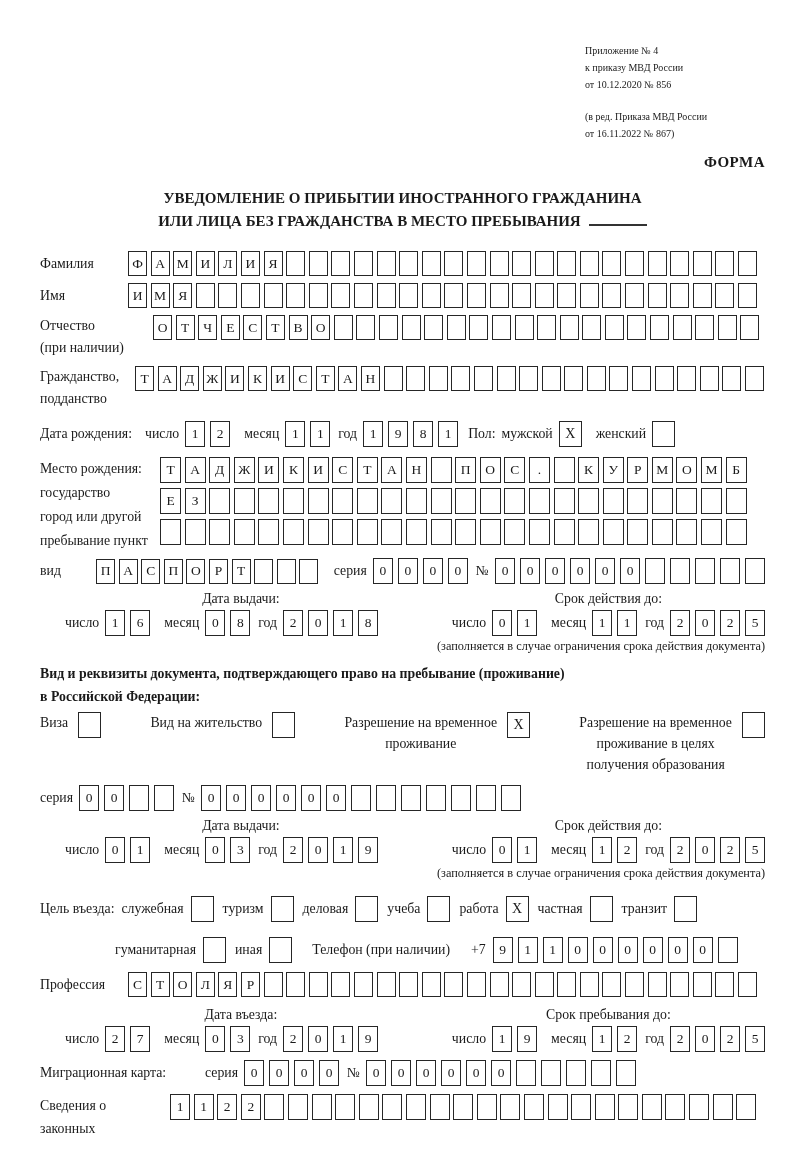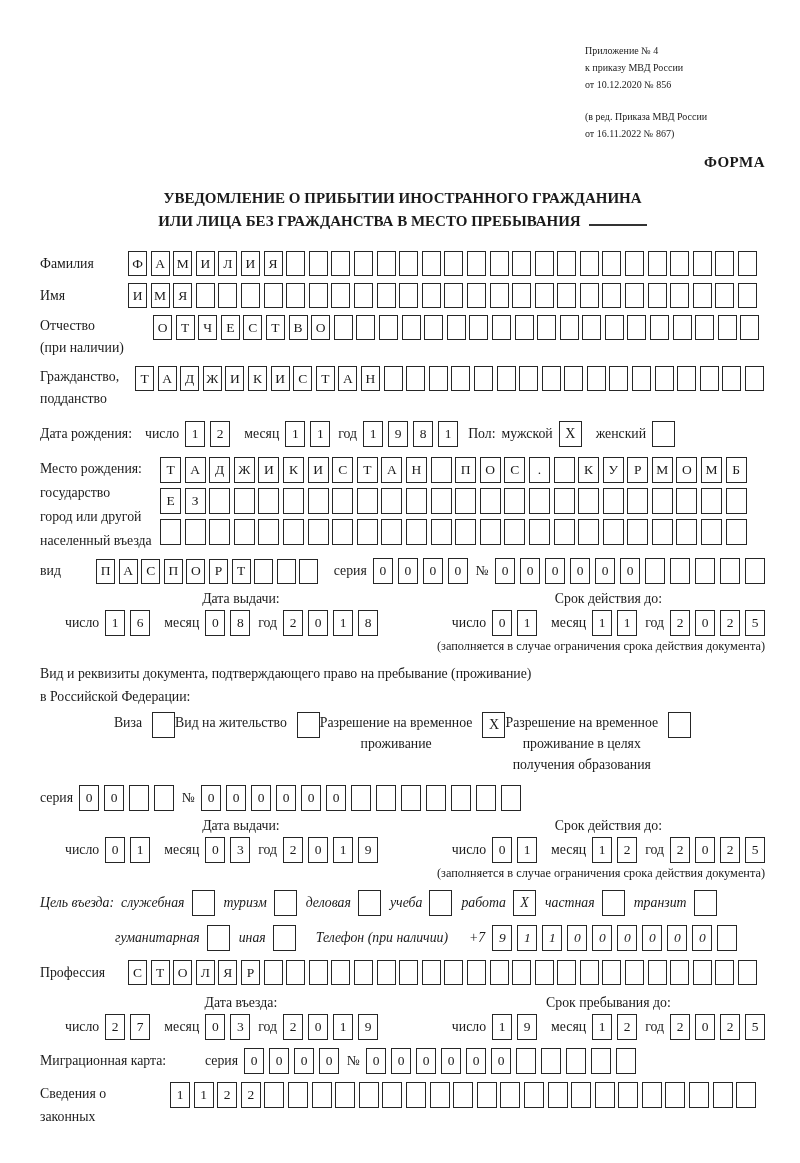--- a/index.html
+++ b/index.html
@@ -48,26 +48,26 @@
   .date-pair { display:flex; margin-top:6px; font-size:13.8px; }
   .dgroup { display:flex; flex-direction:column; }
   .dg-left { margin-left:25px; width:385px; }
   .dg-right { margin-left:35px; flex:1; }
   .dheading { text-align:center; font-size:13.8px; line-height:17px; }
   .drow { display:flex; align-items:center; margin-top:3px; }
   .dlabel { margin-right:6px; }
   .dsp { width:14px; }
   .small-note { font-size:12.3px; text-align:right; margin-top:3px; }
 
-  .intro { font-size:13.8px; line-height:23px; margin-top:8px; }
-  .opts { display:flex; align-items:flex-start; justify-content:center; margin-top:4px; font-size:13.8px; }
+  .intro { font-size:13.8px; line-height:23px; margin-top:8px;font-weight:bold; }
+  .opts { display:flex; align-items:flex-start; justify-content:space-between; margin-top:4px; font-size:13.8px; }
   .opt { display:flex; align-items:flex-start; gap:10px; }
   .opt .olines { line-height:21px; }
   .opt .center { text-align:center; } .ml8 { margin-left:8px; }
-  .purpose-row { display:flex; align-items:center; margin-top:9px; font-size:13.8px; flex-wrap:nowrap;font-style:italic; }
+  .purpose-row { display:flex; align-items:center; margin-top:15px; font-size:13.8px; flex-wrap:nowrap; }
   .purpose-row > span.t { margin:0 7px 0 9px; }
   .purpose-row > span.t0 { margin-right:7px; }
   .indent75 { margin-left:75px;align-items:center; }
 </style>
 </head>
 <body>
 
 <div class="page">
 
   <div class="appendix">
@@ -255,21 +255,21 @@
     <span class="dsp"></span>
     <span class="dlabel">женский</span>
     <span class="checkbox"></span>
   </div>
 
   <div class="two-col" style="margin-top:10px;">
     <div class="label-col">
       <div>Место рождения:</div>
       <div>государство</div>
       <div>город или другой</div>
-      <div>населенный въезда</div>
+      <div>пребывание пункт</div>
     </div>
     <div class="box-rows">
       <span class="cells wide">
           <span class="cell">Т</span>
           <span class="cell">А</span>
           <span class="cell">Д</span>
           <span class="cell">Ж</span>
           <span class="cell">И</span>
           <span class="cell">К</span>
           <span class="cell">И</span>

